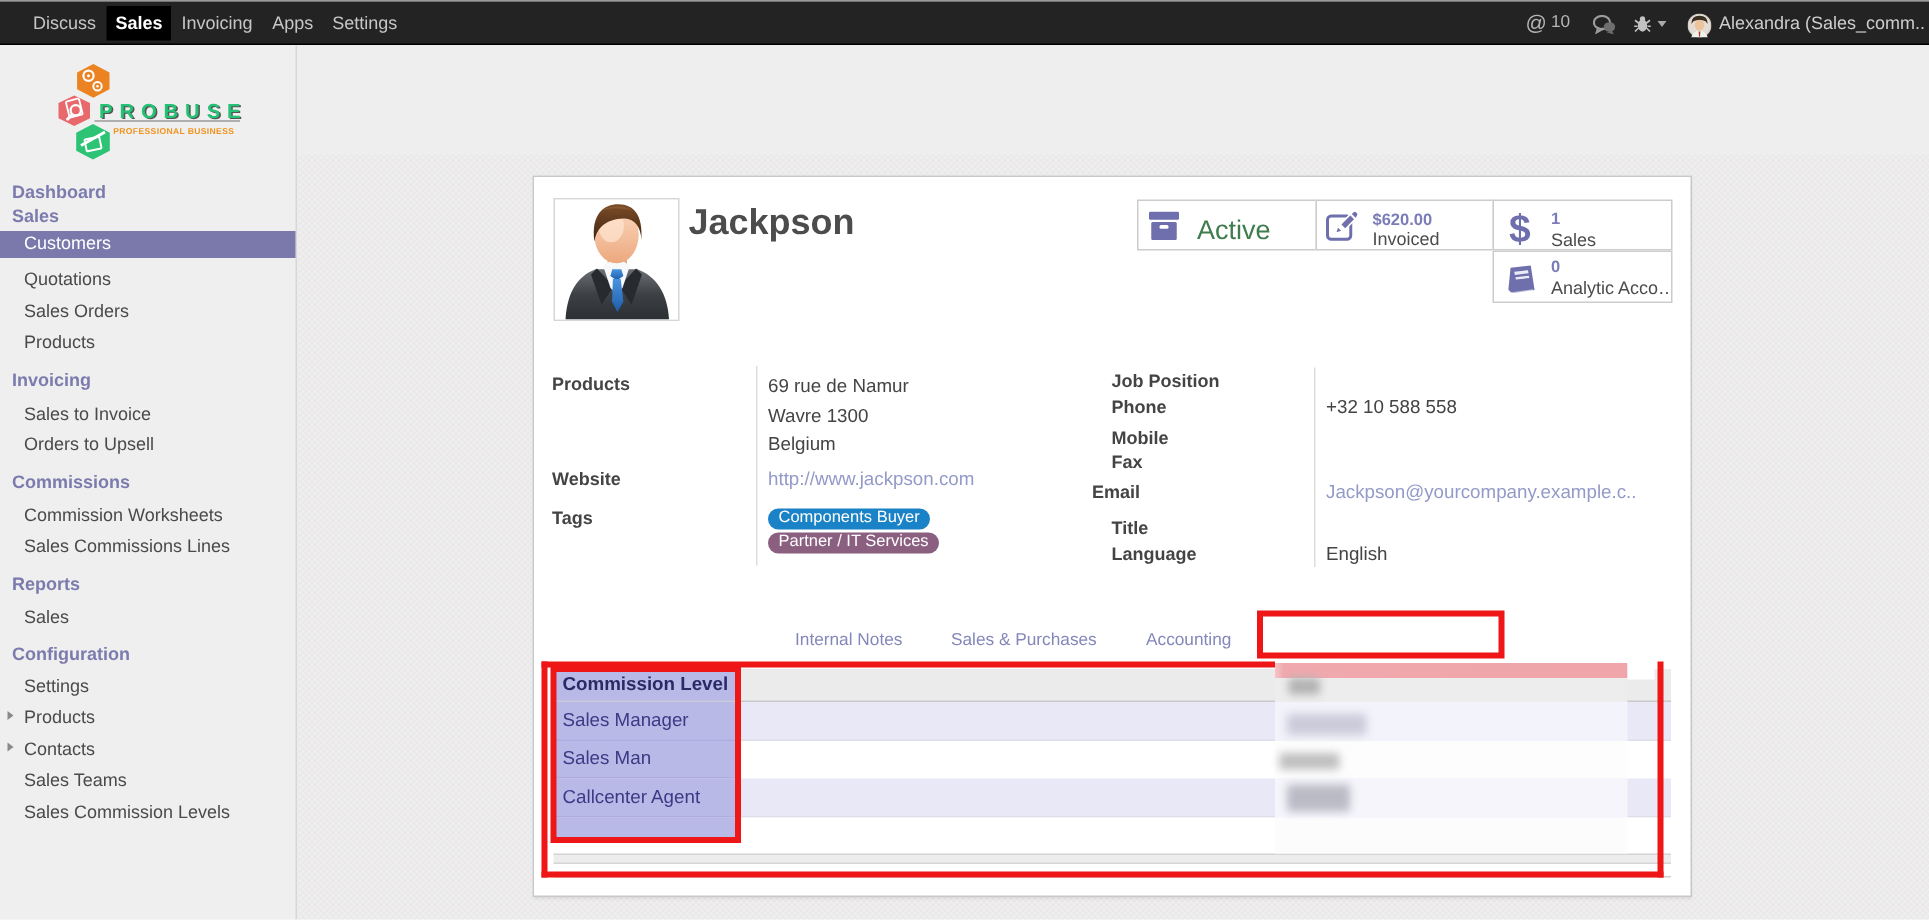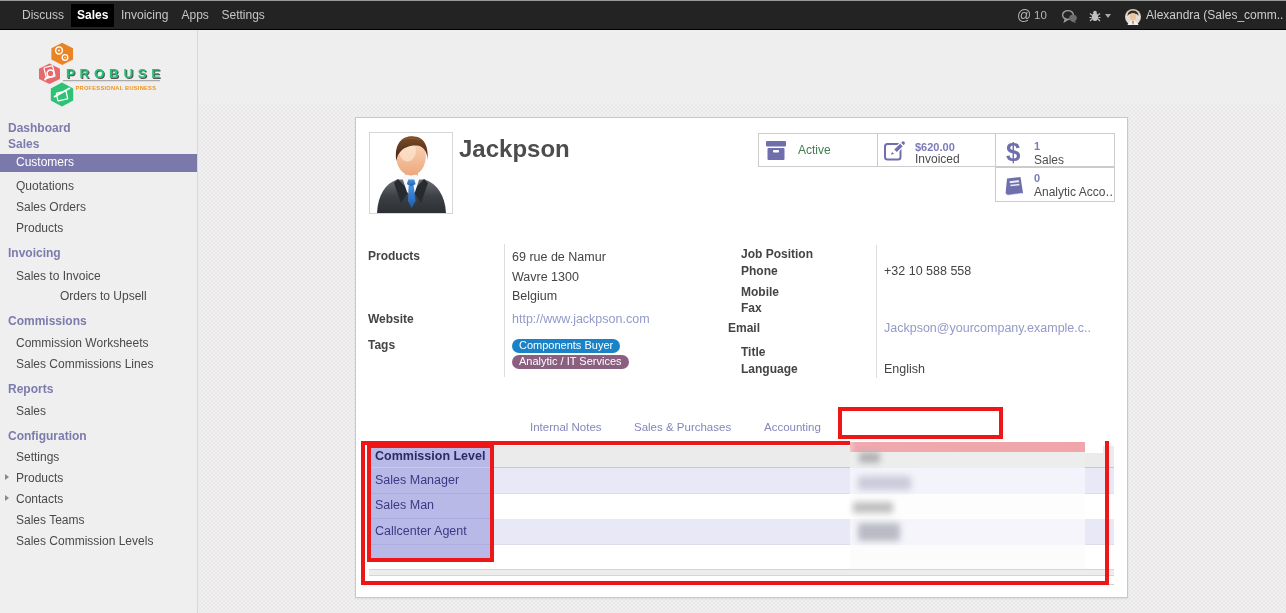--- a/index.html
+++ b/index.html
@@ -125,21 +125,21 @@
       <text x="75.5" y="59.6" font-family="Liberation Sans, sans-serif" font-size="5.7" font-weight="bold" letter-spacing="0.25" fill="#ef9421">PROFESSIONAL BUSINESS</text>
     </svg>
     <div class="m-head" style="top:89px;">Dashboard</div>
     <div class="m-head" style="top:105px;">Sales</div>
     <div class="m-active" style="top:124px;">Customers</div>
     <div class="m-item" style="top:147px;">Quotations</div>
     <div class="m-item" style="top:168px;">Sales Orders</div>
     <div class="m-item" style="top:189px;">Products</div>
     <div class="m-head" style="top:214px;">Invoicing</div>
     <div class="m-item" style="top:237px;">Sales to Invoice</div>
-    <div class="m-item" style="top:257px;margin-left:44px;">Orders to Upsell</div>
+    <div class="m-item" style="top:257px;">Orders to Upsell</div>
     <div class="m-head" style="top:282px;">Commissions</div>
     <div class="m-item" style="top:304px;">Commission Worksheets</div>
     <div class="m-item" style="top:325px;">Sales Commissions Lines</div>
     <div class="m-head" style="top:350px;">Reports</div>
     <div class="m-item" style="top:372px;">Sales</div>
     <div class="m-head" style="top:397px;">Configuration</div>
     <div class="m-item" style="top:418px;">Settings</div>
     <div class="caret-r" style="top:444px;"></div>
     <div class="m-item" style="top:439px;">Products</div>
     <div class="caret-r" style="top:465px;"></div>
@@ -187,21 +187,21 @@
       </svg>
     </div>
     <div class="sh title">Jackpson</div>
 
     <div class="stat" style="left:402px; top:15px; width:120px; height:34px;">
       <svg class="ic" width="20" height="19" viewBox="0 0 20 19">
         <rect x="0" y="0" width="20" height="5.5" rx="1" fill="#6f6fae"></rect>
         <rect x="1.5" y="7" width="17" height="12" rx="1" fill="#6f6fae"></rect>
         <rect x="7" y="9" width="6" height="2.5" rx="1" fill="#fff"></rect>
       </svg>
-      <div class="s-lbl" style="left:39px; top:9px; font-size:12px; color:#3f7d4f;">Active</div>
+      <div class="s-lbl" style="left:39px; top:9px; font-size:18px; color:#3f7d4f;">Active</div>
     </div>
     <div class="stat" style="left:521px; top:15px; width:119px; height:34px;">
       <svg class="ic" style="left:6px; top:6px;" width="22" height="21" viewBox="0 0 22 21">
         <rect x="1" y="4" width="15.5" height="15.5" rx="2.5" fill="none" stroke="#6f6fae" stroke-width="2"></rect>
         <path d="M7,14.8 L9.5,8.8 L15.5,2.8 L19.6,6.9 L13.6,12.9 Z" fill="#fff"></path>
         <path d="M10.3,9.6 L16.2,3.7 L18.7,6.2 L12.8,12.1 Z" fill="#6f6fae"></path>
         <path d="M17.2,2.7 L18.3,1.6 Q19.3,0.8 20.3,1.8 Q21.5,2.9 20.6,3.9 L19.7,5.2 Z" fill="#6f6fae"></path>
         <path d="M7,14.8 L8,11.9 L10.1,13.8 Z" fill="#6f6fae"></path>
       </svg>
       <div class="s-val" style="left:37px; top:7px;">$620.00</div>
@@ -225,21 +225,21 @@
 
     <div class="lbl" style="left:12px; top:130px;">Products</div>
     <div class="lbl" style="left:12px; top:193px;">Website</div>
     <div class="lbl" style="left:12px; top:219px;">Tags</div>
     <div class="vsep" style="left:148px; top:126px; height:133px;"></div>
     <div class="val" style="left:156px; top:131px;">69 rue de Namur</div>
     <div class="val" style="left:156px; top:151px;">Wavre 1300</div>
     <div class="val" style="left:156px; top:170px;">Belgium</div>
     <div class="lnk" style="left:156px; top:193px;">http://www.jackpson.com</div>
     <div class="pill" style="left:156px; top:221px; background:#1a82c6;">Components Buyer</div>
-    <div class="pill" style="left:156px; top:237px; background:#8a5f80;">Analytic / IT Services</div>
+    <div class="pill" style="left:156px; top:237px; background:#8a5f80;">Partner / IT Services</div>
 
     <div class="lbl" style="left:385px; top:128px;">Job Position</div>
     <div class="lbl" style="left:385px; top:145px;">Phone</div>
     <div class="lbl" style="left:385px; top:166px;">Mobile</div>
     <div class="lbl" style="left:385px; top:182px;">Fax</div>
     <div class="lbl" style="left:372px; top:202px;">Email</div>
     <div class="lbl" style="left:385px; top:226px;">Title</div>
     <div class="lbl" style="left:385px; top:243px;">Language</div>
     <div class="vsep" style="left:520px; top:127px; height:133px;"></div>
     <div class="val" style="left:528px; top:145px;">+32 10 588 558</div>

